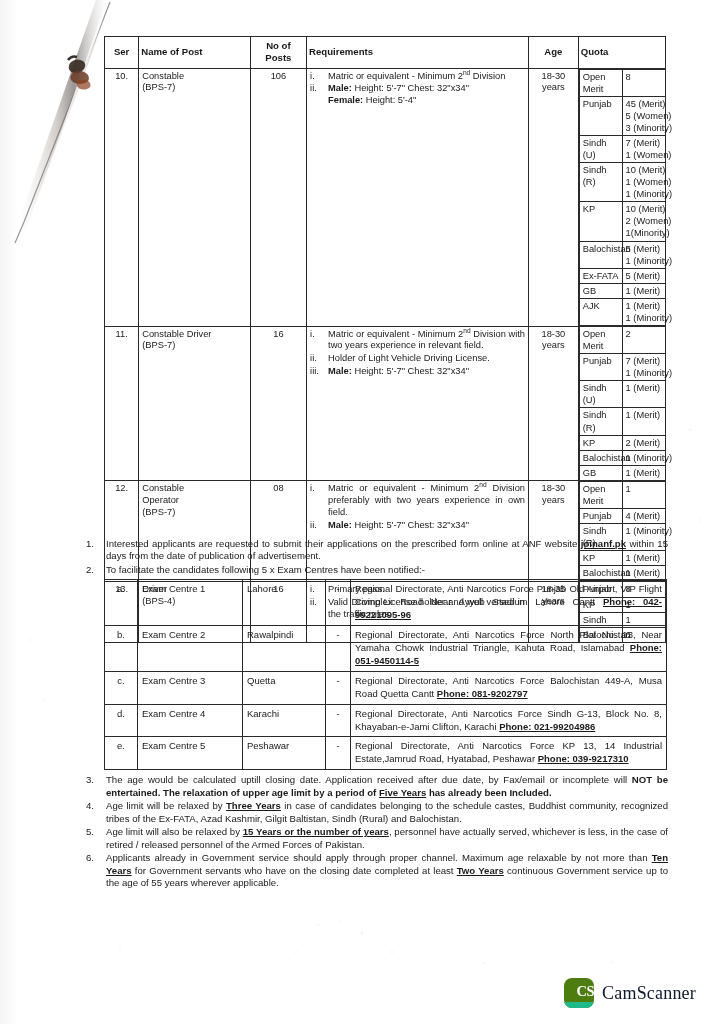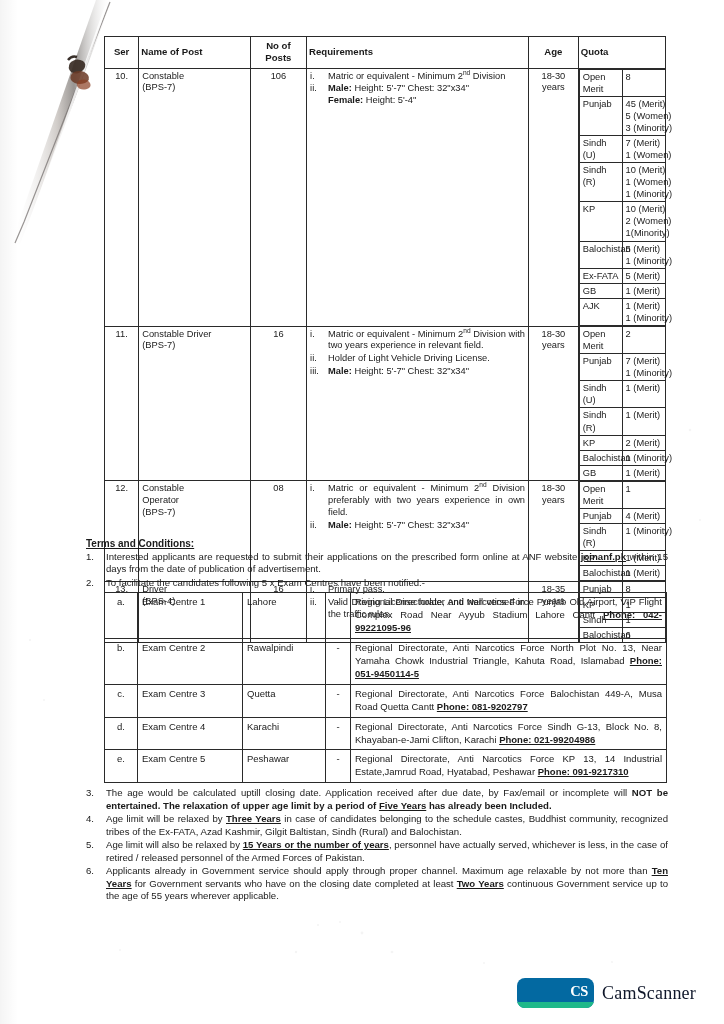--- a/index.html
+++ b/index.html
@@ -180,27 +180,26 @@
     position: absolute;
     right: 28px;
     bottom: 16px;
     display: flex;
     align-items: center;
     gap: 8px;
   }
   #cs-mark {
     width: 30px; height: 30px;
     border-radius: 8px;
-    background: #0369a1;
+    background: #4d7c0f;
     position: relative;
     overflow: hidden;
     display: flex;
     align-items: center;
-    justify-content: center;
-    padding-left: 47px;
+    justify-content: flex-end;
   }
   #cs-mark .cs-text {
     color: #ffffff;
     font-family: "Liberation Serif", serif;
     font-weight: bold;
     font-size: 14.5px;
     letter-spacing: -0.5px;
     position: relative;
     z-index: 2;
     margin-top: -3px;
@@ -499,21 +498,20 @@
               </tbody>
             </table>
           </td>
         </tr>
       </tbody>
   </table>
 </div>
 
 <div id="terms">
 
-  <div id="terms-title">Terms and Conditions:</div>
 
   <div class="tnum-row">
     <div class="tnum">1.</div>
     <div class="ttext"><span>Interested applicants are requested to submit their applications on the prescribed form online at ANF website </span><span class="ub">joinanf.pk</span><span> within 15 days from the date of publication of advertisement.</span></div>
   </div>
 
   <div class="tnum-row">
     <div class="tnum">2.</div>
     <div class="ttext nojust">To facilitate the candidates following 5 x Exam Centres have been notified:-</div>
   </div>
@@ -547,21 +545,21 @@
             <td class="cc-name">Exam Centre 4</td>
             <td class="cc-city">Karachi</td>
             <td class="cc-dash">-</td>
             <td class="cc-addr"><span>Regional Directorate, Anti Narcotics Force Sindh G-13, Block No. 8, Khayaban-e-Jami Clifton, Karachi  </span><span class="ub">Phone: 021-99204986</span></td>
           </tr>
           <tr>
             <td class="cc-idx">e.</td>
             <td class="cc-name">Exam Centre 5</td>
             <td class="cc-city">Peshawar</td>
             <td class="cc-dash">-</td>
-            <td class="cc-addr"><span>Regional Directorate, Anti Narcotics Force KP 13, 14 Industrial Estate,Jamrud Road, Hyatabad, Peshawar </span><span class="ub">Phone: 091-9217310</span></td>
+            <td class="cc-addr"><span>Regional Directorate, Anti Narcotics Force KP 13, 14 Industrial Estate,Jamrud Road, Hyatabad, Peshawar </span><span class="ub">Phone: 039-9217310</span></td>
           </tr>
         </tbody>
     </table>
   </div>
 
   <div class="tnum-row">
     <div class="tnum">3.</div>
     <div class="ttext"><span>The age would be calculated uptill closing date. Application received after due date, by Fax/email or incomplete will </span><span class="b">NOT be entertained. The relaxation of upper age limit by a period of </span><span class="ub">Five Years</span><span class="b"> has already been Included.</span></div>
   </div>
 

